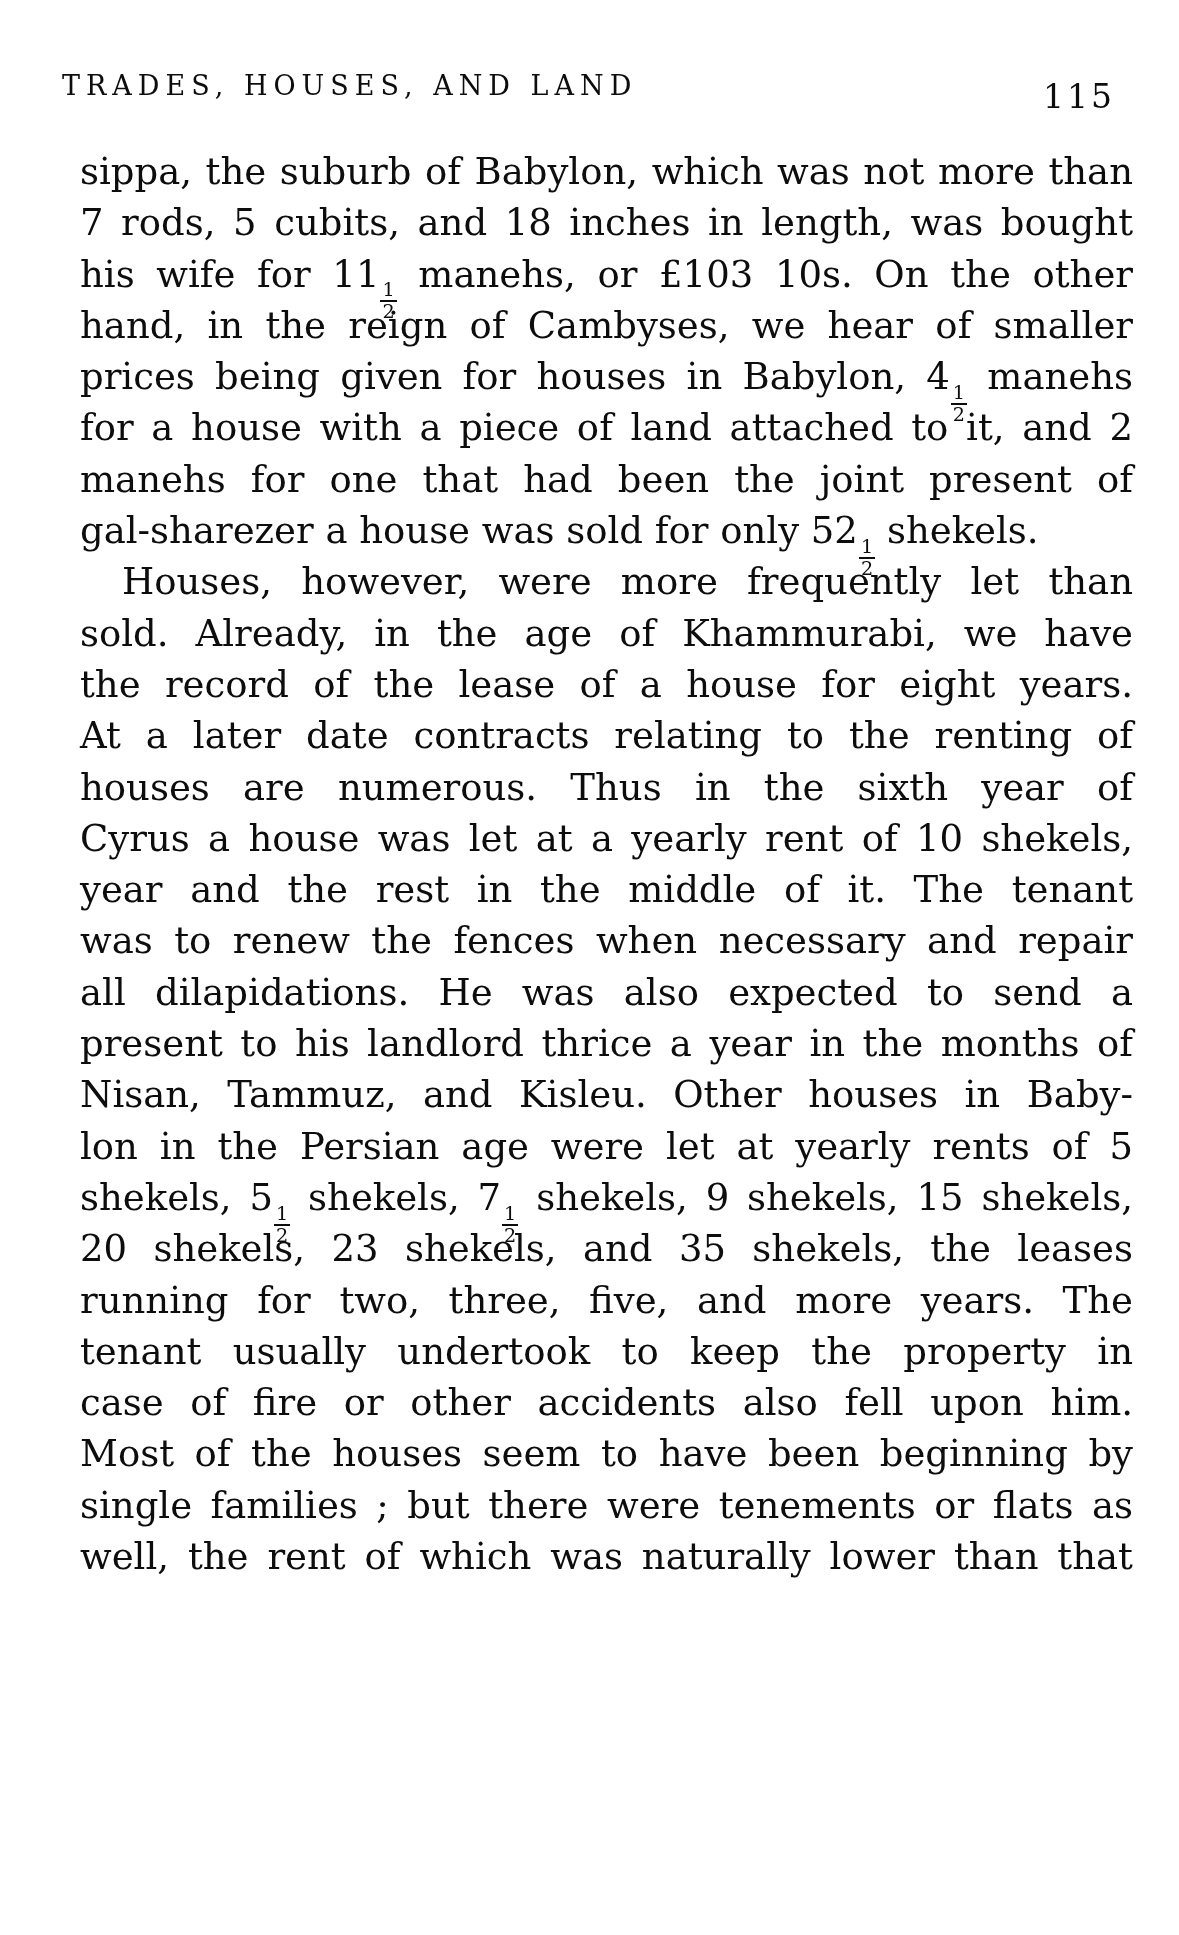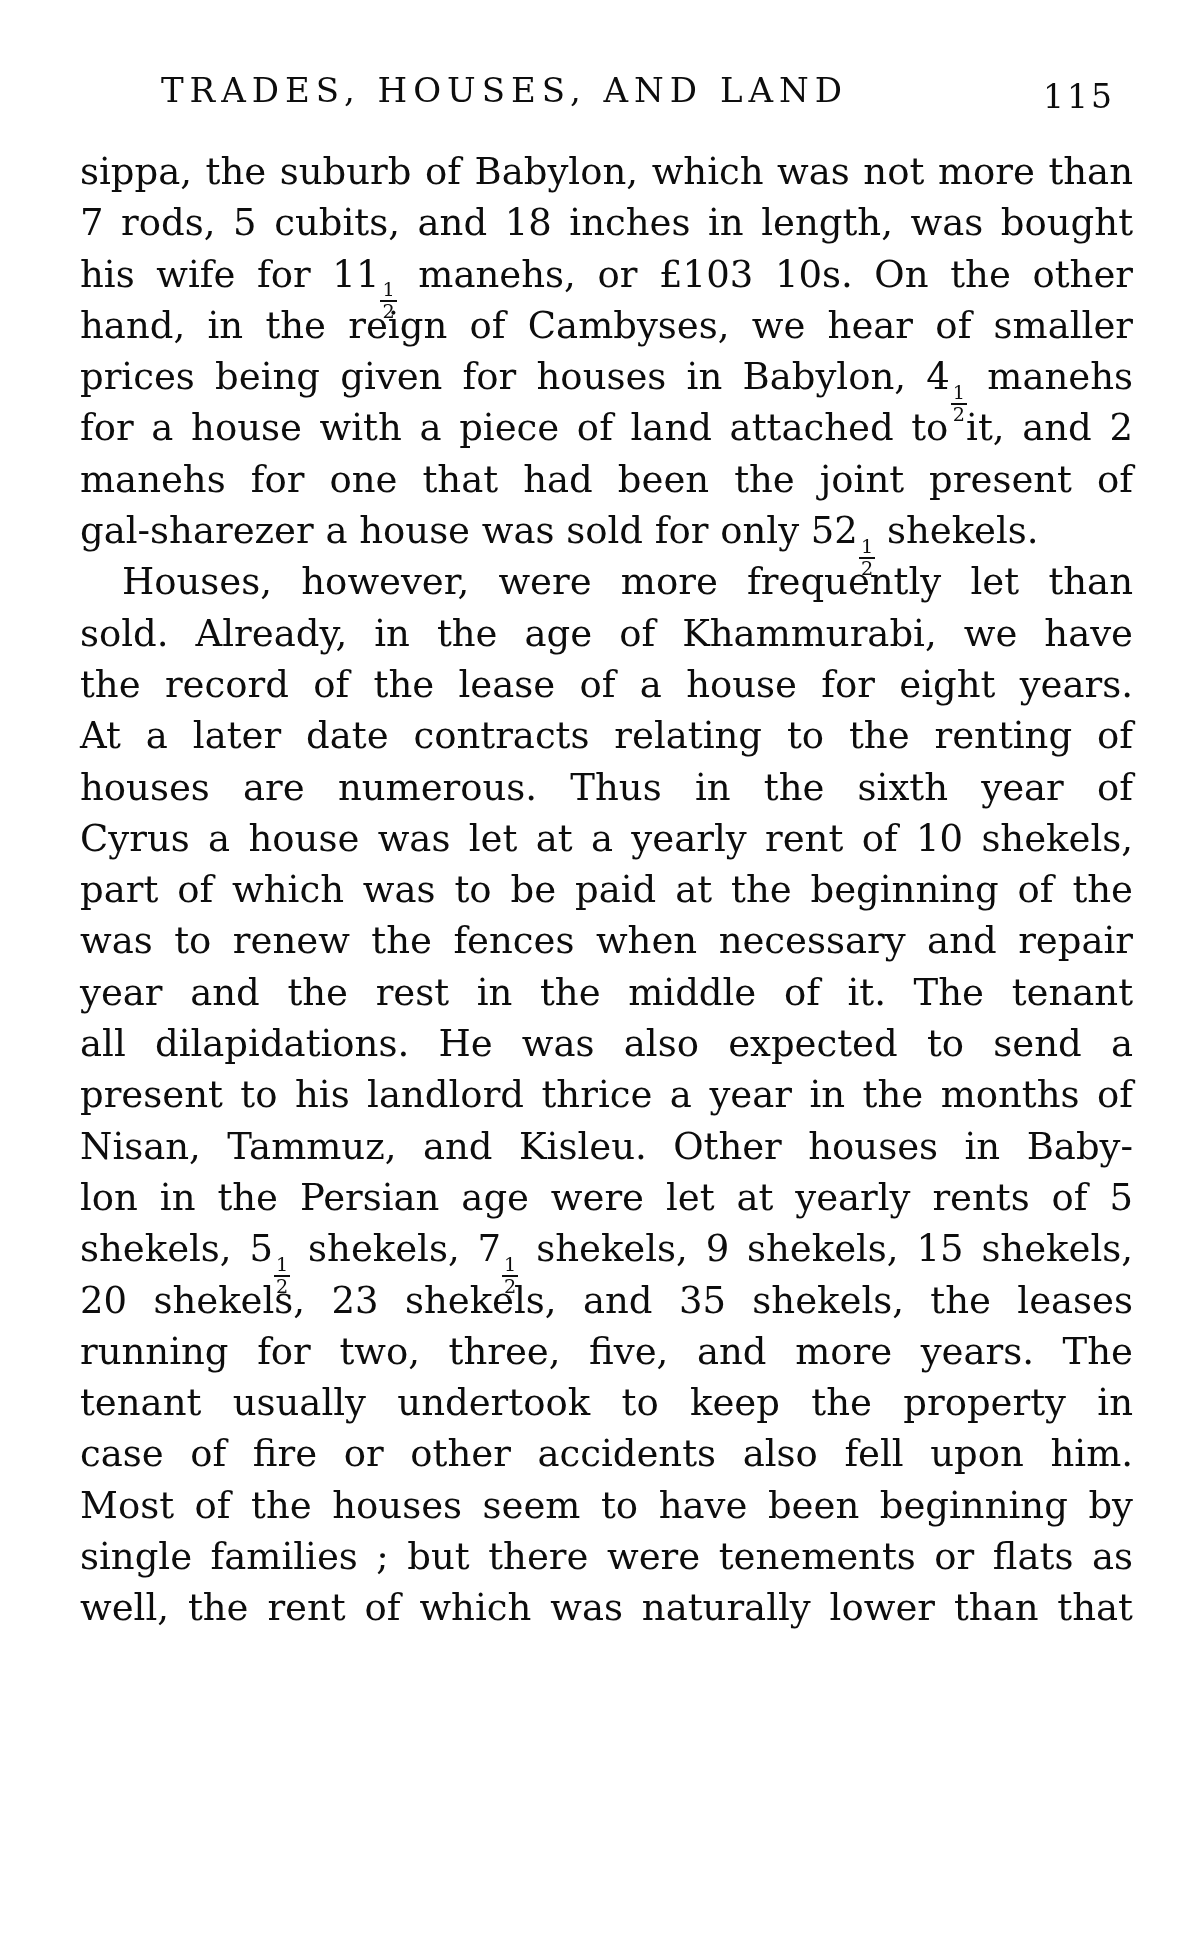--- a/index.html
+++ b/index.html
@@ -21,22 +21,21 @@
     top: 70px;
     left: 62px;
     right: 62px;
     height: 48px;
   }
   .head-title {
     position: absolute;
     left: 0;
     right: 170px;
     top: 0;
-    text-align: center;
-    font-size: 34px;
+    font-size: 27px;
     letter-spacing: 6px;
     white-space: nowrap;
   }
   .page-number {
     position: absolute;
     right: 2px;
     top: 7px;
     font-size: 33px;
     letter-spacing: 3px;
     margin-left: 28px;
@@ -103,23 +102,22 @@
       <div class="line ragged">gal-sharezer a house was sold for only 52<span class="frac">
           <span class="n">1</span>
           <span class="d">2</span>
         </span> shekels.</div>
       <div class="line indent">Houses, however, were more frequently let than</div>
       <div class="line">sold.  Already, in the age of Khammurabi, we have</div>
       <div class="line">the record of the lease of a house for eight years.</div>
       <div class="line">At a later date contracts relating to the renting of</div>
       <div class="line">houses are numerous.  Thus in the sixth year of</div>
       <div class="line">Cyrus a house was let at a yearly rent of 10 shekels,</div>
-      <div class="line">part of which was to be paid at the beginning of the</div>
+      <div class="line">year and the rest in the middle of it.  The tenant</div>
       <div class="line">was to renew the fences when necessary and repair</div>
-      <div class="line">year and the rest in the middle of it.  The tenant</div>
       <div class="line">all dilapidations.  He was also expected to send a</div>
       <div class="line">present to his landlord thrice a year in the months of</div>
       <div class="line">Nisan, Tammuz, and Kisleu.  Other houses in Baby-</div>
       <div class="line">lon in the Persian age were let at yearly rents of 5</div>
       <div class="line">shekels, 5<span class="frac">
           <span class="n">1</span>
           <span class="d">2</span>
         </span> shekels, 7<span class="frac">
           <span class="n">1</span>
           <span class="d">2</span>

